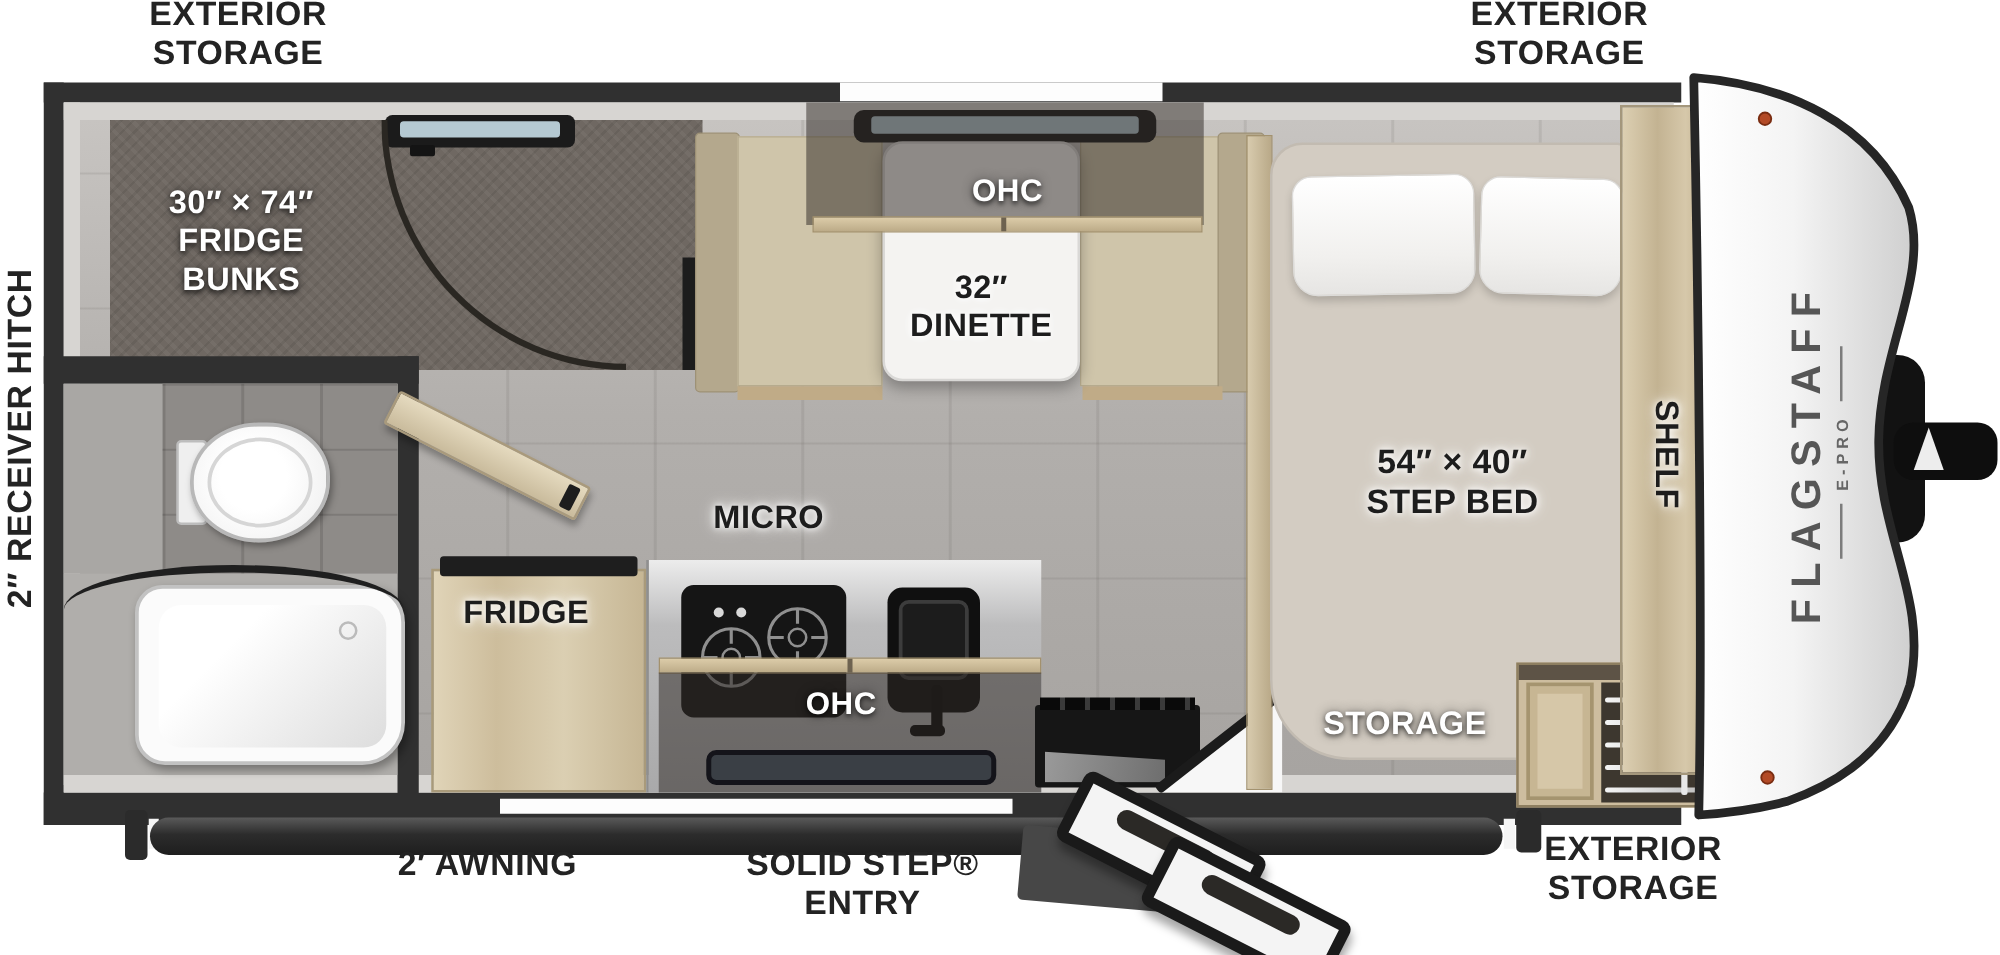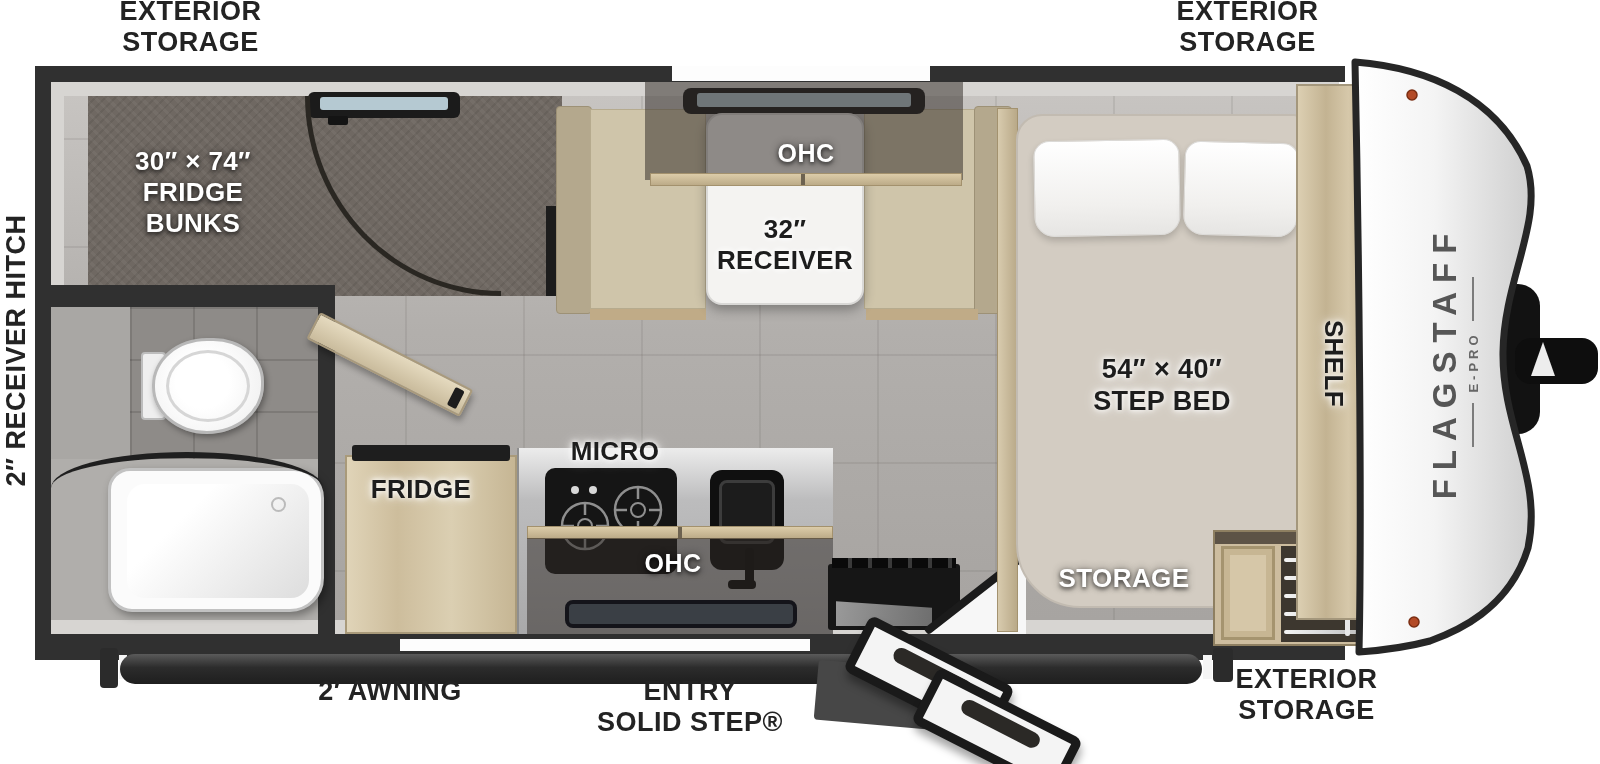--- a/index.html
+++ b/index.html
@@ -246,24 +246,24 @@
   <div class="shelf-col"></div>
 
   <div class="ilbl light" style="left:93px;top:146px;width:200px;font-size:26px;line-height:31px;">
     <div>30″ × 74″</div>
     <div>FRIDGE</div>
     <div>BUNKS</div>
   </div>
   <div class="ilbl light" style="left:756px;top:139px;width:100px;font-size:25px;">OHC</div>
   <div class="ilbl dark" style="left:706px;top:214px;width:158px;font-size:26px;line-height:31px;">
     <div>32″</div>
-    <div>RECEIVER</div>
+    <div>DINETTE</div>
   </div>
   <div class="ilbl dark" style="left:345px;top:474px;width:152px;font-size:26px;">FRIDGE</div>
-  <div class="ilbl dark" style="left:535px;top:436px;width:160px;font-size:26px;">MICRO</div>
+  <div class="ilbl dark" style="left:535px;top:398px;width:160px;font-size:26px;">MICRO</div>
   <div class="ilbl light" style="left:623px;top:549px;width:100px;font-size:25px;">OHC</div>
   <div class="ilbl dark" style="left:1042px;top:353px;width:240px;font-size:27px;line-height:32px;">
     <div>54″ × 40″</div>
     <div>STEP BED</div>
   </div>
   <div class="ilbl light" style="left:1004px;top:563px;width:240px;font-size:26px;">STORAGE</div>
   <div class="ilbl dark" style="left:1258px;top:348px;width:150px;font-size:26px;transform:rotate(90deg);">SHELF</div>
 
   <svg class="abs" style="left:1325px;top:50px;" width="285" height="620" viewBox="0 0 285 620">
     <defs>
@@ -310,18 +310,18 @@
   <div class="xlbl" style="left:1145px;top:-4px;width:205px;">
     <div>EXTERIOR</div>
     <div>STORAGE</div>
   </div>
   <div class="xlbl" style="left:1204px;top:664px;width:205px;">
     <div>EXTERIOR</div>
     <div>STORAGE</div>
   </div>
   <div class="xlbl" style="left:270px;top:676px;width:240px;">2′ AWNING</div>
   <div class="xlbl" style="left:570px;top:676px;width:240px;">
+    <div>SOLID STEP®</div>
     <div>ENTRY</div>
-    <div>SOLID STEP®</div>
   </div>
   <div class="xlbl" style="left:-119px;top:336px;width:270px;transform:rotate(-90deg);">2″ RECEIVER HITCH</div>
 
 </div>
 
 </body></html>

